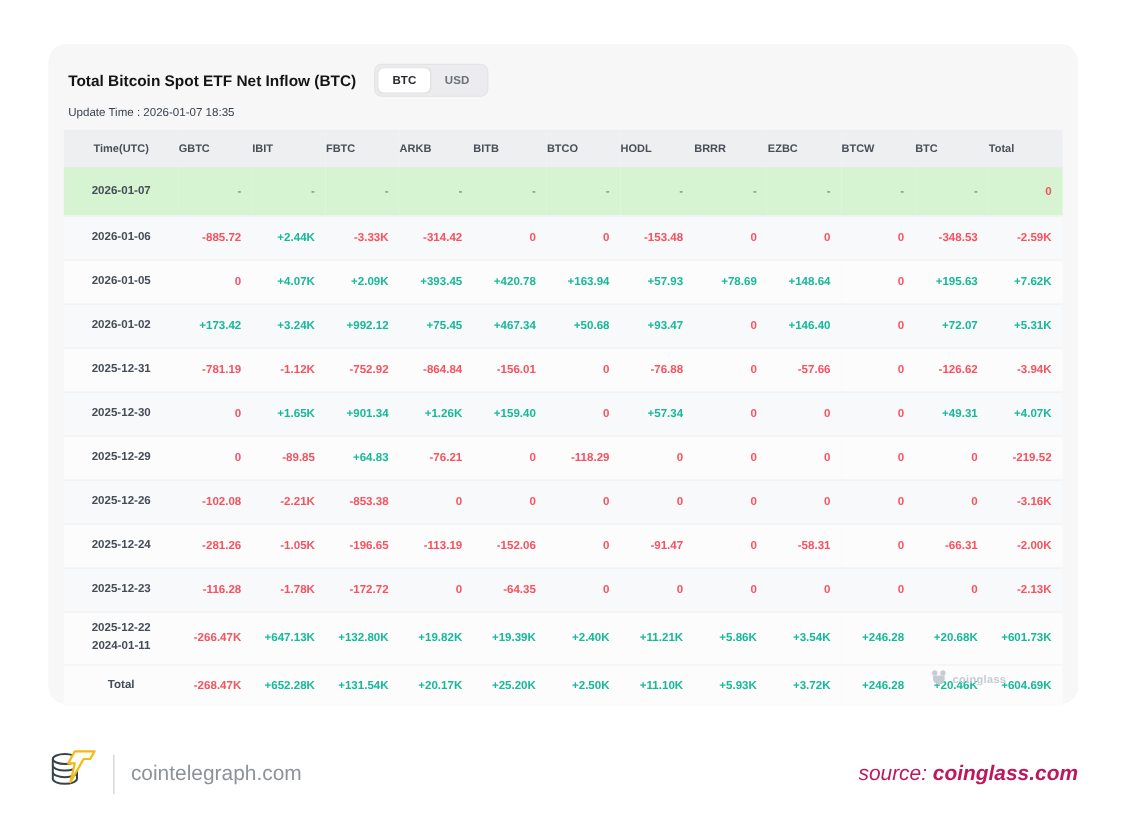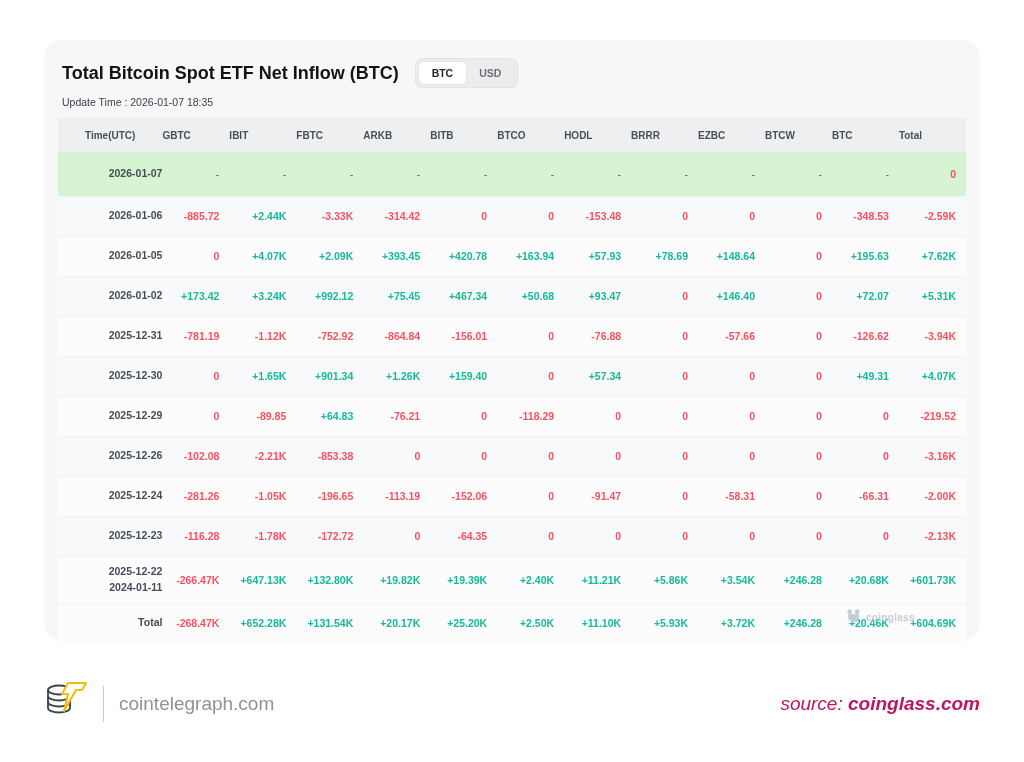--- a/index.html
+++ b/index.html
@@ -3,40 +3,40 @@
 <meta charset="utf-8">
 <style>
   * { margin:0; padding:0; box-sizing:border-box; }
   body { background:#ffffff; font-family:"Liberation Sans", sans-serif; }
   .page { position:relative; width:1024px; height:762px; background:#ffffff; overflow:hidden; }
 
   .card { position:absolute; left:44px; top:40px; width:936px; height:600px;
           background:#f7f7f8; border-radius:16px; padding:18px 14px; }
 
   .card-head { display:flex; align-items:center; padding-left:4px; }
-  .title { font-size:18px; font-weight:bold; color:#141414; }
+  .title { font-size:14px; font-weight:bold; color:#141414; }
   .toggle { margin-left:16px; background:#ececee; border:1px solid #e4e4e7; border-radius:7px; padding:3px; display:flex; }
   .tbtn { border:none; background:transparent; font-size:10.5px; font-weight:bold; color:#6b7178;
           padding:5px 13px; border-radius:5px; cursor:pointer; font-family:"Liberation Sans", sans-serif; }
   .tbtn.active { background:#ffffff; color:#26292d; box-shadow:0 0 2px rgba(0,0,0,0.08); }
 
   .update-time { font-size:10.5px; color:#3a424b; margin-top:8px; padding-left:4px; }
 
   .table-wrap { position:relative; margin-top:10px; }
   table { width:100%; border-collapse:collapse; table-layout:fixed; }
   thead tr { background:#edeff1; height:34px; }
   th { font-size:10px; font-weight:bold; color:#484f57; text-align:left; padding-right:10px; }
   th.col-time { width:11.5%; text-align:center; padding-right:0; }
   tbody tr { height:40px; background:#fcfcfd; border-bottom:1px solid #f0f1f3; }
   tbody tr:nth-child(even) { background:#f8f9fa; }
   tbody tr.highlight { background:#d6f3d2; height:44px; }
   tbody tr.total-row { background:#fcfcfd; height:38px; border-bottom:none; }
   tbody tr.tall { height:48px; }
   td { font-size:10.5px; font-weight:bold; text-align:right; padding-right:10px; }
-  td.date-cell { text-align:right; color:#454d57; padding-right:0; line-height:1.5;margin-left:17px; }
+  td.date-cell { text-align:center; color:#454d57; padding-right:0; line-height:1.5;margin-left:17px; }
   td.pos { color:#17b998; }
   td.neg { color:#f7525f; }
   td.neutral { color:#555e66; font-weight:normal; }
 
   .watermark { position:absolute; left:788px; top:490px; display:flex; align-items:center; gap:5px; }
   .wm-text { font-size:10px; font-weight:bold; color:#c6ccd3; letter-spacing:0.3px; }
 
   .footer { position:absolute; left:44px; top:676px; width:936px; height:56px;
             display:flex; justify-content:space-between; align-items:center; }
   .footer-left { display:flex; align-items:center; gap:15px;justify-content:flex-end; }

